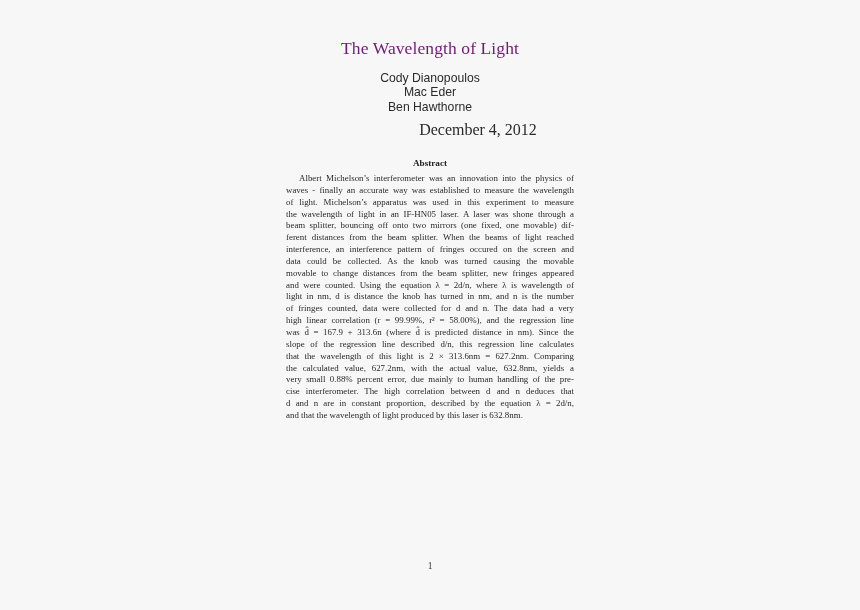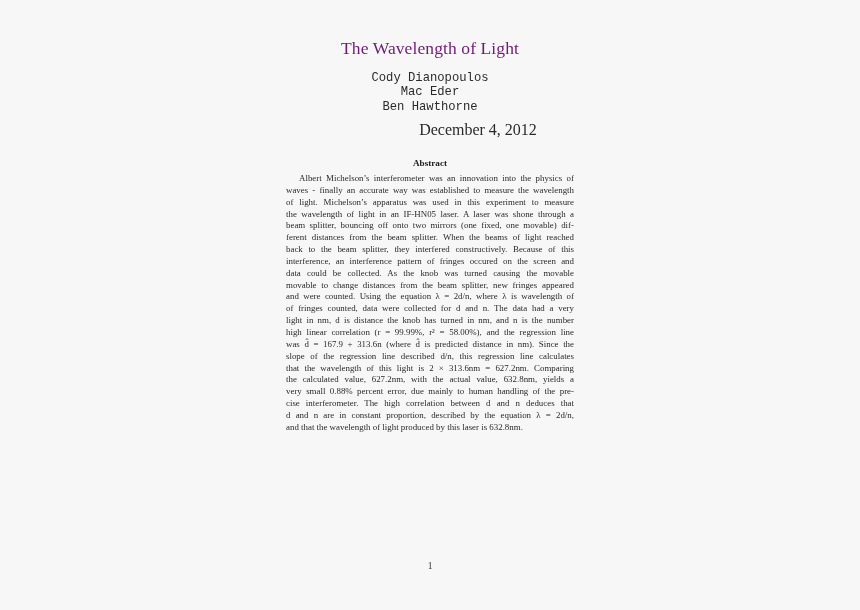--- a/index.html
+++ b/index.html
@@ -12,21 +12,21 @@
     color: #222;
   }
   .page { position: absolute; left: 0; top: 0; width: 860px; height: 610px; }
   .title {
     position: absolute; left: 0; width: 860px; top: 38px;
     text-align: center; font-family: "Liberation Serif", serif;
     font-size: 17.5px; color: #701a75; letter-spacing: 0.1px;
   }
   .authors {
     position: absolute; left: 0; width: 860px; top: 71px;
-    text-align: center; font-family: Liberation Mono, monospace;
+    text-align: center; font-family: Liberation Sans, sans-serif;
     font-size: 12.2px; line-height: 14.3px; color: #2a2a2a;
   }
   .date {
     position: absolute; left: 0; width: 860px; top: 121px;
     text-align: center; font-family: "Liberation Serif", serif;
     font-size: 16px; color: #2a2a2a; padding-left: 48px;
   }
   .abstract-heading {
     position: absolute; left: 0; width: 860px; top: 158px;
     text-align: center; font-family: "Liberation Serif", serif;
@@ -66,27 +66,26 @@
 
   <div class="abstract-heading">Abstract</div>
 
   <div class="abstract-body">
     <span class="line first">Albert Michelson’s interferometer was an innovation into the physics of</span>
     <span class="line">waves - finally an accurate way was established to measure the wavelength</span>
     <span class="line">of light.  Michelson’s apparatus was used in this experiment to measure</span>
     <span class="line">the wavelength of light in an IF-HN05 laser.  A laser was shone through a</span>
     <span class="line">beam splitter, bouncing off onto two mirrors (one fixed, one movable) dif-</span>
     <span class="line">ferent distances from the beam splitter.  When the beams of light reached</span>
-    <span class="line">back to the beam splitter, they interfered constructively.  Because of this</span>
     <span class="line">interference, an interference pattern of fringes occured on the screen and</span>
     <span class="line">data could be collected.  As the knob was turned causing the movable</span>
     <span class="line">movable to change distances from the beam splitter, new fringes appeared</span>
     <span class="line">and were counted.  Using the equation λ = 2d/n, where λ is wavelength of</span>
+    <span class="line">light in nm, d is distance the knob has turned in nm, and n is the number</span>
     <span class="line">of fringes counted, data were collected for d and n.  The data had a very</span>
-    <span class="line">light in nm, d is distance the knob has turned in nm, and n is the number</span>
     <span class="line">high linear correlation (r = 99.99%, r² = 58.00%), and the regression line</span>
     <span class="line">was d̂ = 167.9 + 313.6n (where d̂ is predicted distance in nm).  Since the</span>
     <span class="line">slope of the regression line described d/n, this regression line calculates</span>
     <span class="line">that the wavelength of this light is 2 × 313.6nm = 627.2nm.  Comparing</span>
     <span class="line">the calculated value, 627.2nm, with the actual value, 632.8nm, yields a</span>
     <span class="line">very small 0.88% percent error, due mainly to human handling of the pre-</span>
     <span class="line">cise interferometer.  The high correlation between d and n deduces that</span>
     <span class="line">d and n are in constant proportion, described by the equation λ = 2d/n,</span>
     <span class="line last">and that the wavelength of light produced by this laser is 632.8nm.</span>
   </div>

